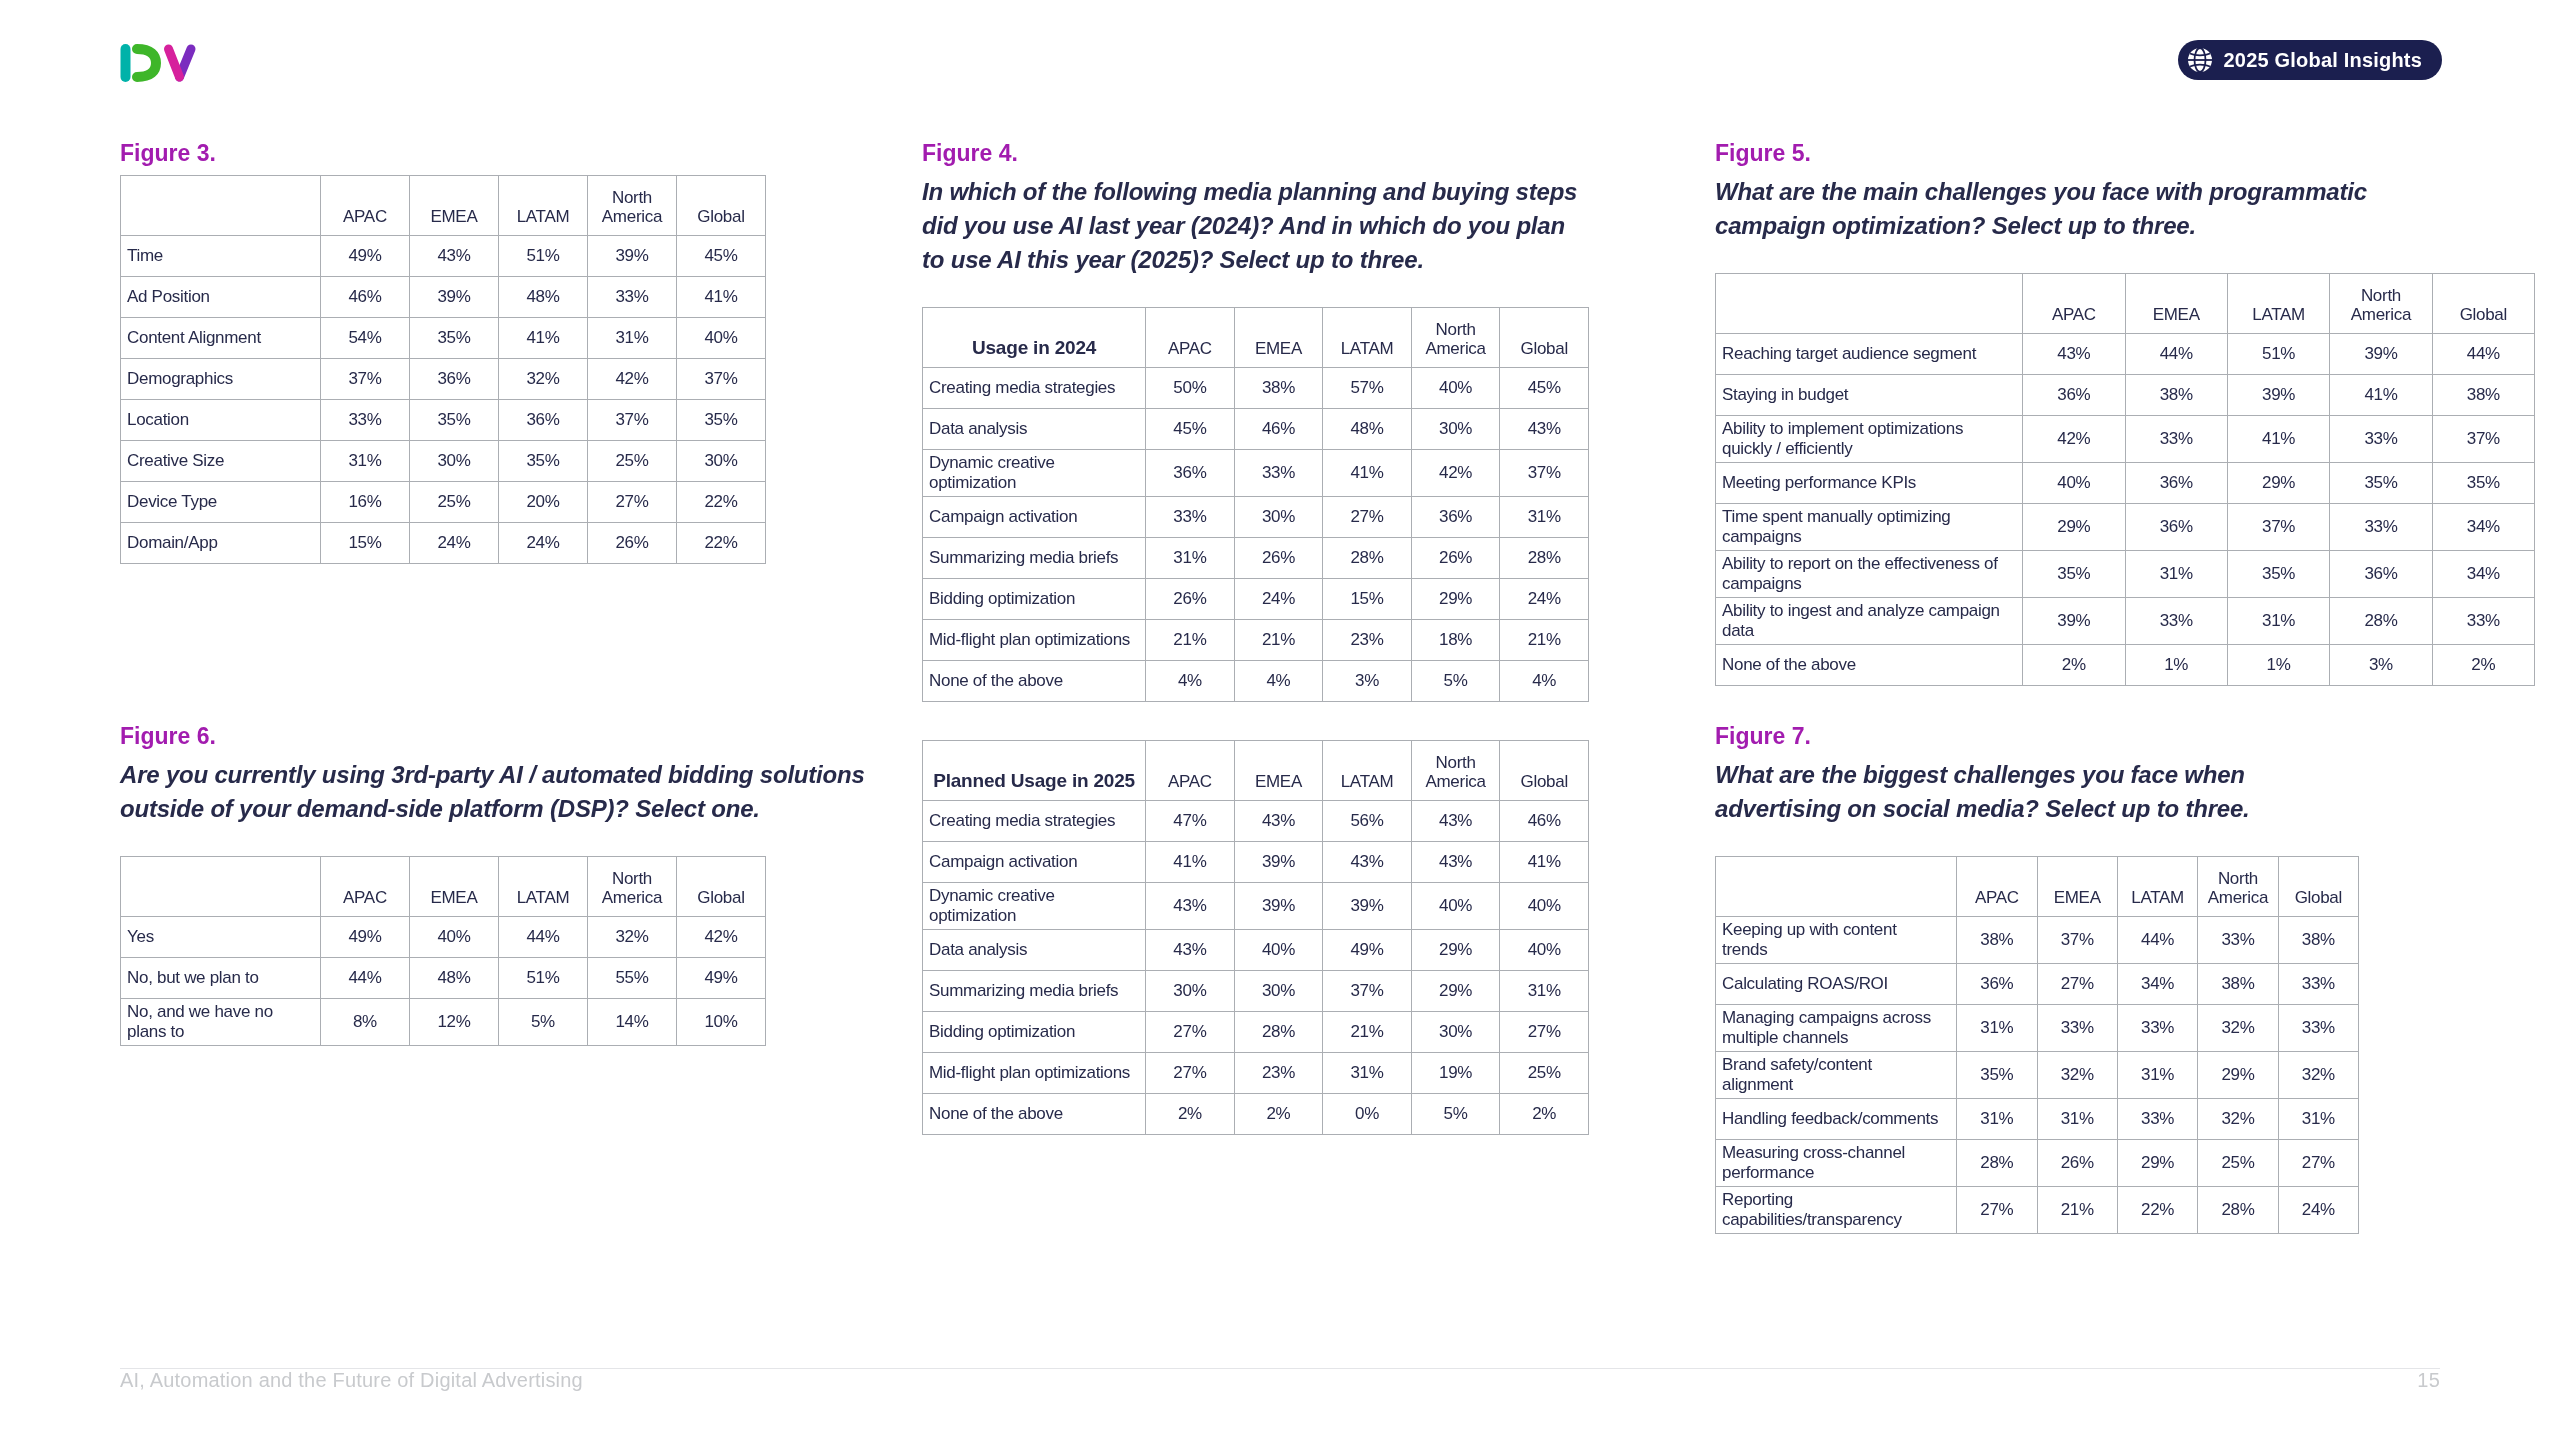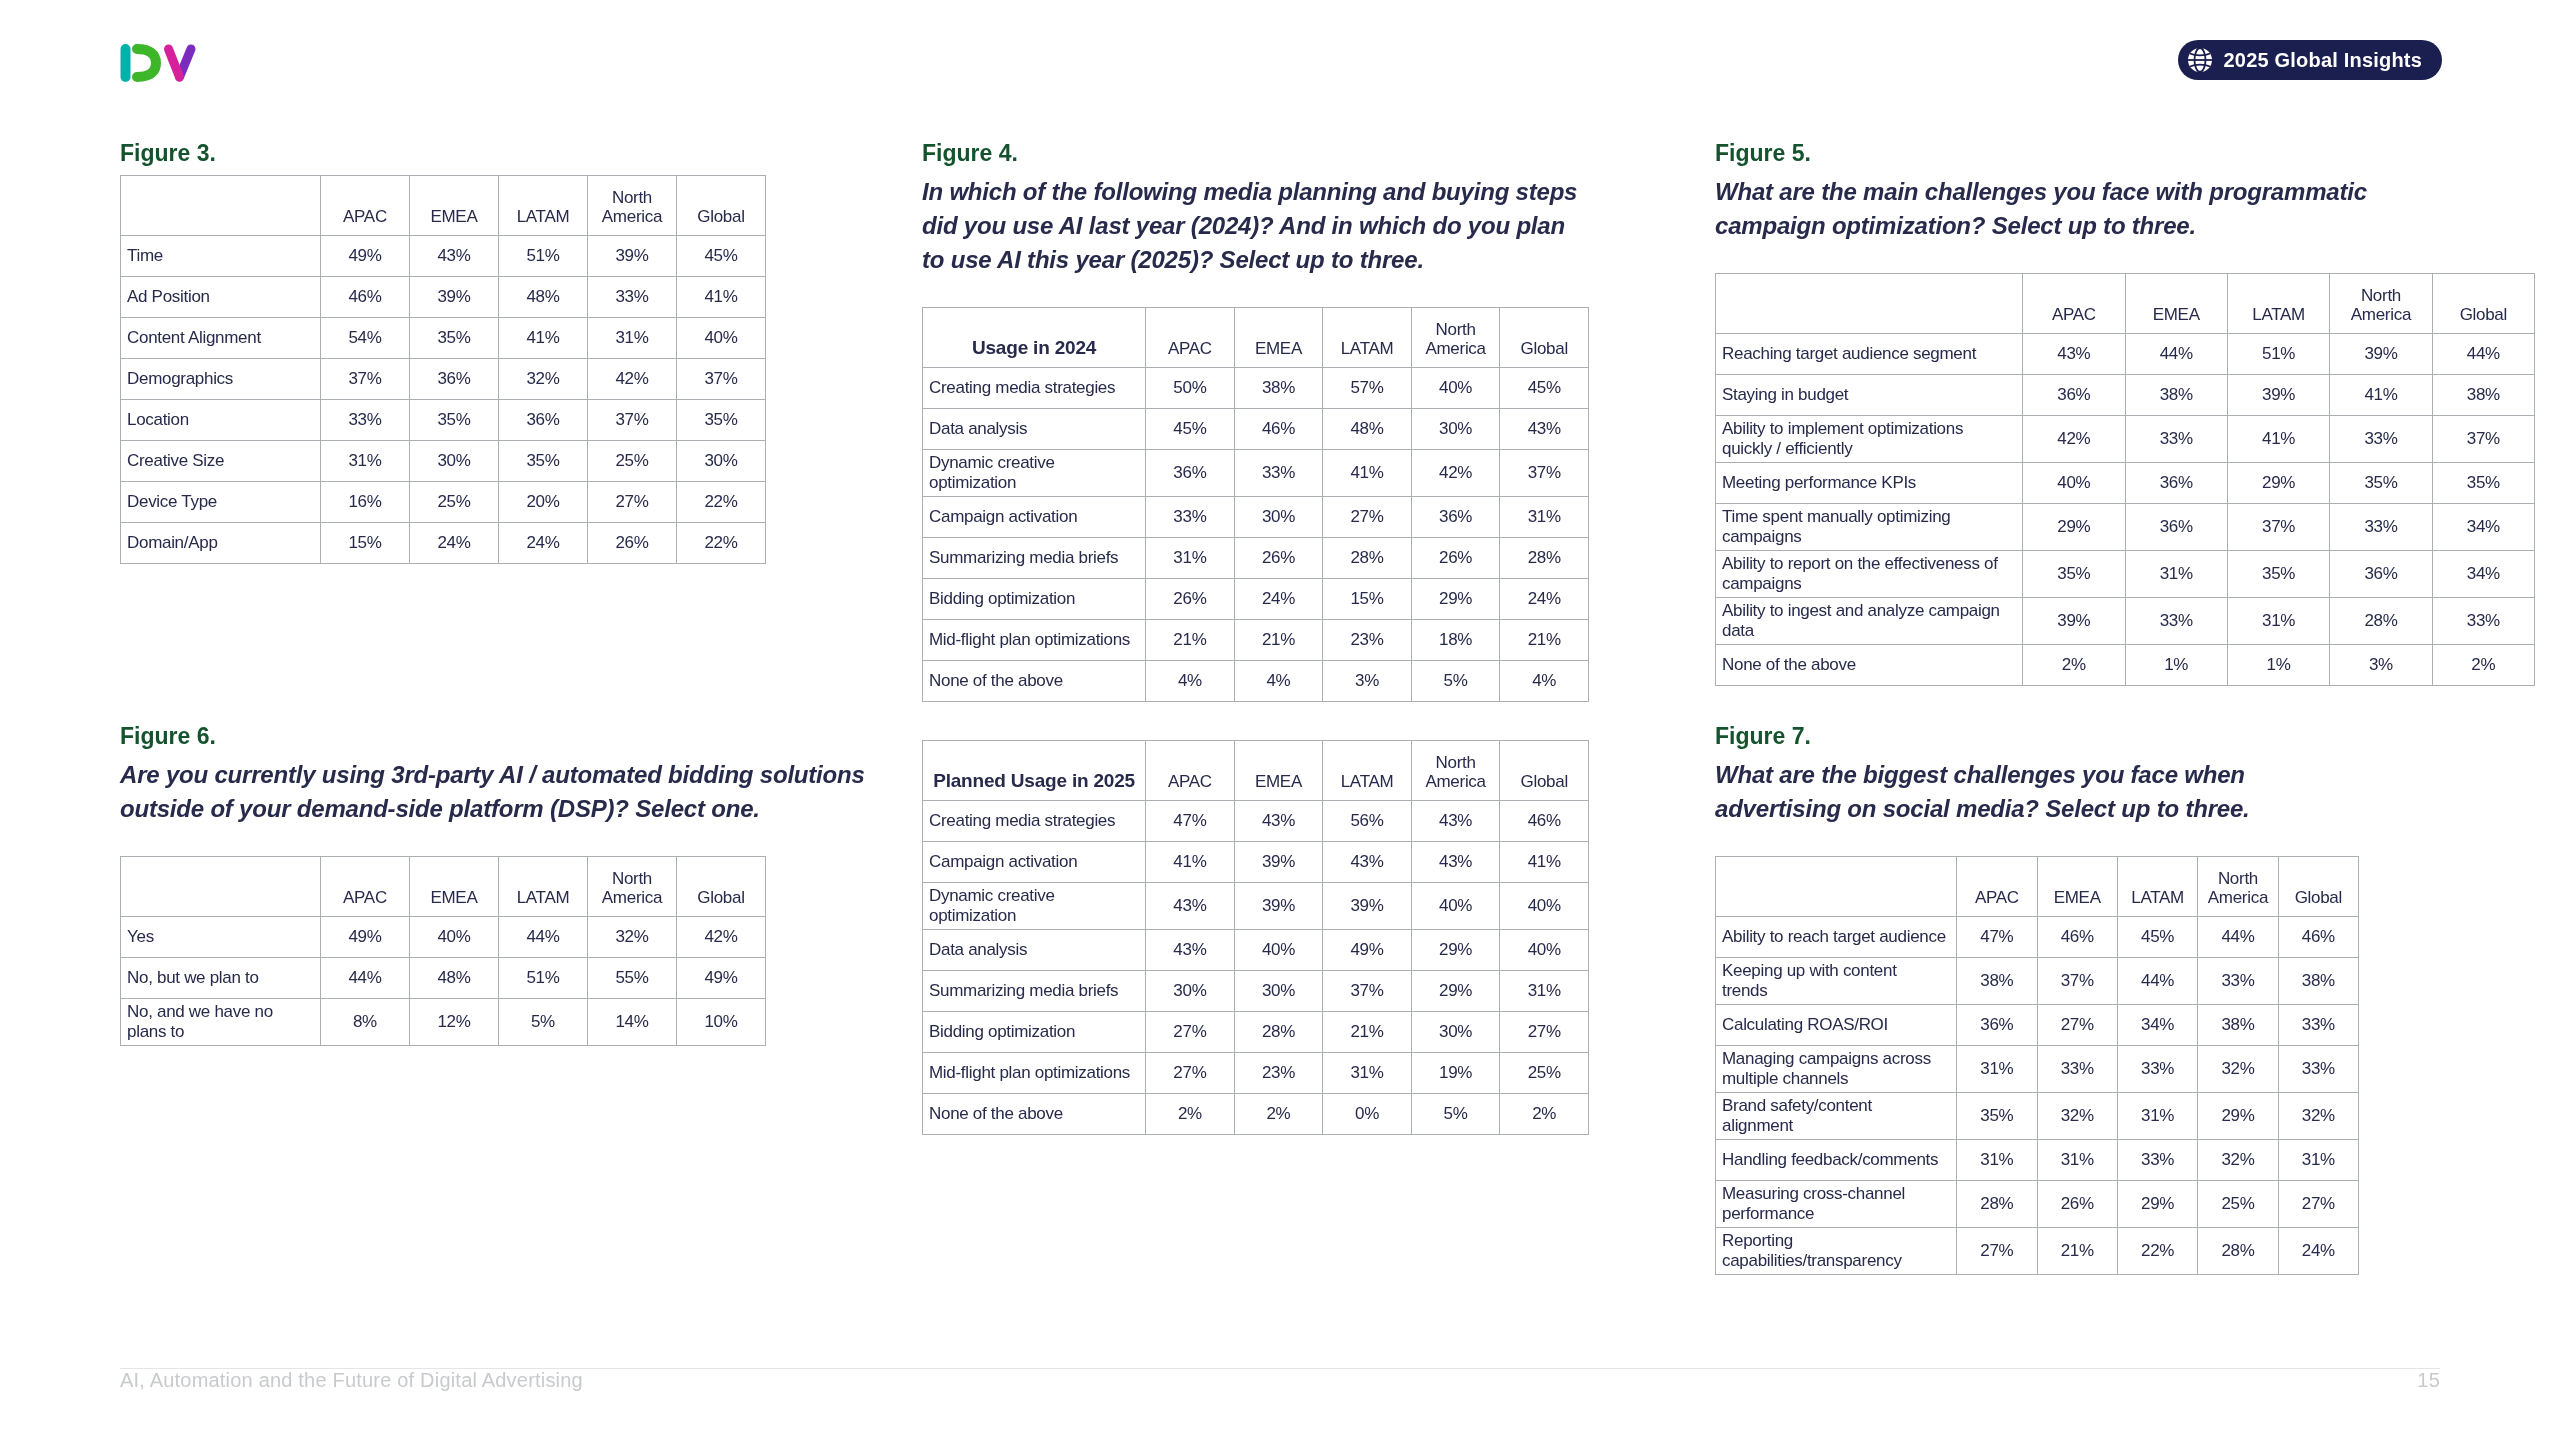--- a/index.html
+++ b/index.html
@@ -11,21 +11,21 @@
   .logo{position:absolute;left:118px;top:40px;width:84px;height:46px;}
   .badge{
     position:absolute;right:118px;top:40px;height:40px;
     display:inline-flex;align-items:center;gap:9px;
     background:#1b1f4f;color:#ffffff;border-radius:22px;
     padding:0 20px 0 8px;font-size:20px;font-weight:bold;letter-spacing:.2px;
   }
   .globe{display:inline-flex;width:28px;height:28px;}
   
   .figure{position:absolute;}
-  .figcap{font-size:23px;font-weight:bold;color:#14532d;line-height:27px;margin-bottom:8px;}
+  .figcap{font-size:23px;font-weight:bold;color:#a21caf;line-height:27px;margin-bottom:8px;}
   .question{
     font-size:24px;font-style:italic;font-weight:700;line-height:34px;
     color:#272a4a;letter-spacing:-0.2px;margin-bottom:30px;
   }
   #fig3{left:120px;top:140px;width:646px;}
   #fig4{left:922px;top:140px;width:667px;}
   #fig5{left:1715px;top:140px;width:820px;}
   #fig6{left:120px;top:723px;width:760px;}
   #fig7{left:1715px;top:723px;width:644px;}
   #fig3 .question{max-width:780px;}
@@ -512,28 +512,20 @@
             <th class="corner"></th>
             <th>APAC</th>
             <th>EMEA</th>
             <th>LATAM</th>
             <th>North America</th>
             <th>Global</th>
           </tr>
         </thead>
         <tbody>
           <tr>
-            <td class="rowlabel">Ability to reach target audience</td>
-            <td>47%</td>
-            <td>46%</td>
-            <td>45%</td>
-            <td>44%</td>
-            <td>46%</td>
-          </tr>
-          <tr>
             <td class="rowlabel">Keeping up with content trends</td>
             <td>38%</td>
             <td>37%</td>
             <td>44%</td>
             <td>33%</td>
             <td>38%</td>
           </tr>
           <tr>
             <td class="rowlabel">Calculating ROAS/ROI</td>
             <td>36%</td>

